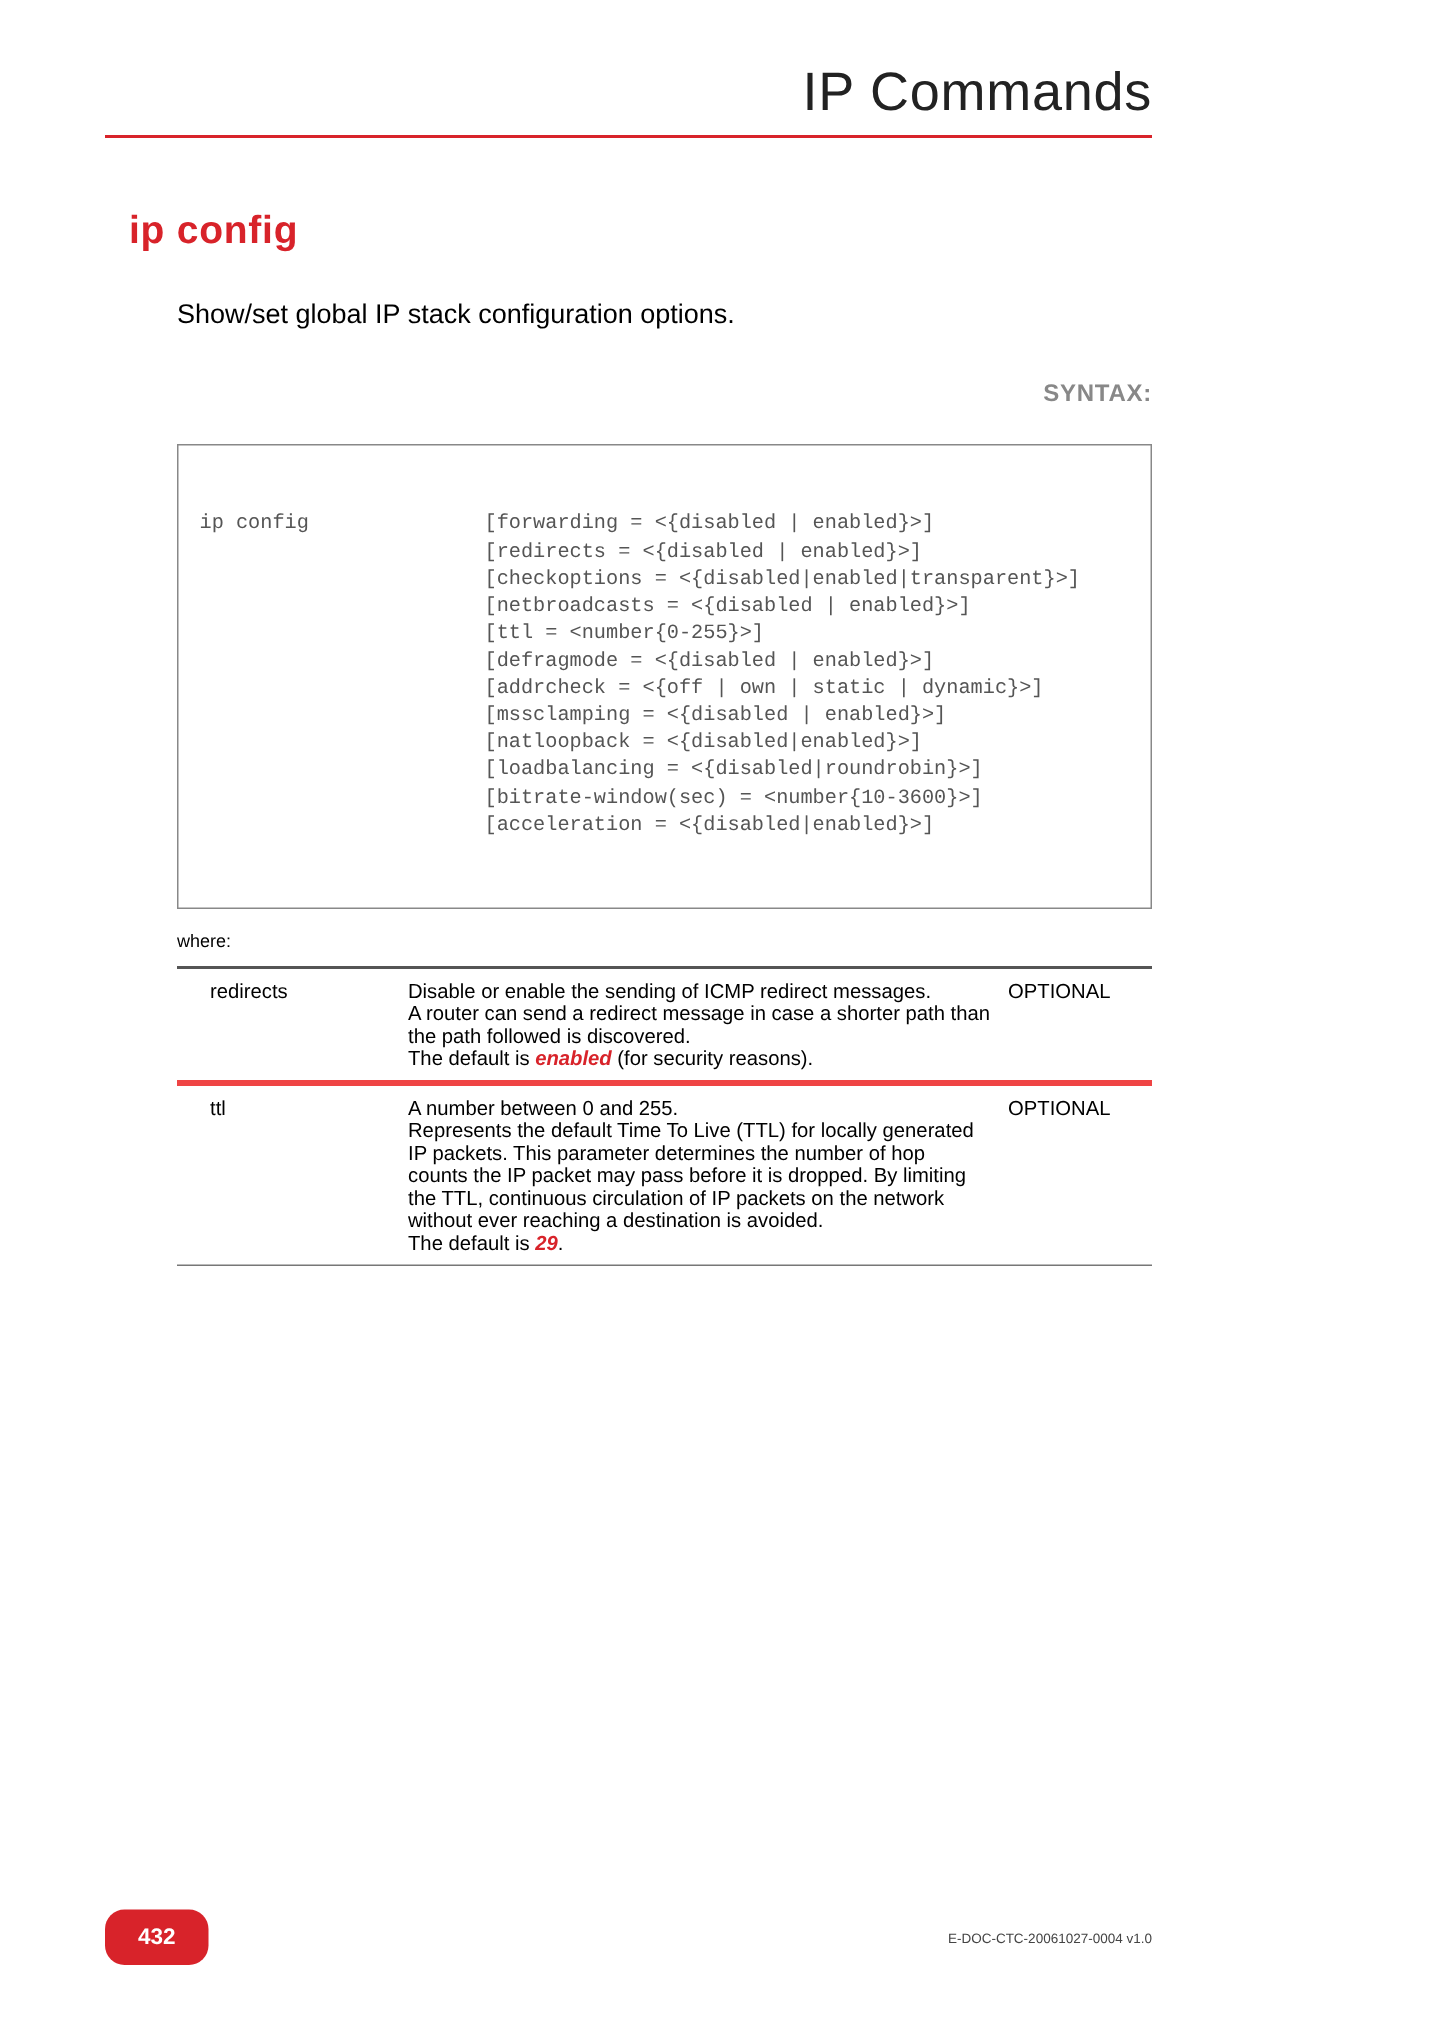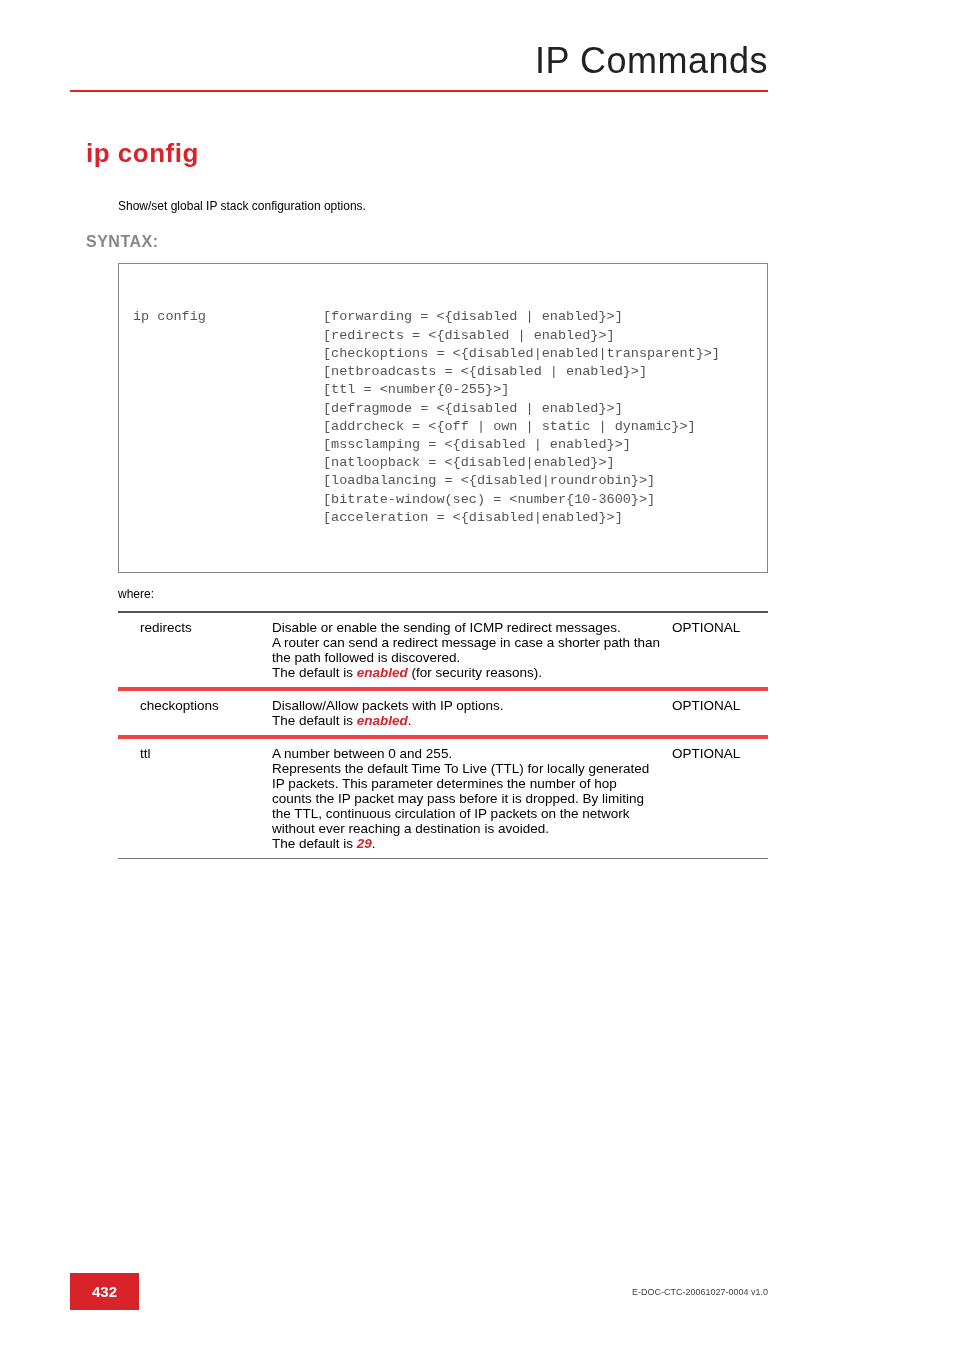--- a/index.html
+++ b/index.html
@@ -1,34 +1,34 @@
 <!DOCTYPE html>
 <html><head>
 <meta charset="utf-8">
 <style>
   * { box-sizing: border-box; margin: 0; padding: 0; }
   html, body { width: 954px; height: 1350px; background: #fff; font-family: Arial, Helvetica, sans-serif; color: #000; }
   .page { width: 838px; height: 1350px; position: relative; padding: 40px 70px 0 70px; }
   .header-title { font-size: 36px; font-weight: 300; text-align: right; letter-spacing: 0.5px; color: #222; margin-bottom: 8px; font-family: Arial, sans-serif; }
   .header-rule { border: none; border-top: 2px solid #d8232a; margin-bottom: 46px; }
   .cmd-title { font-size: 26px; font-weight: bold; color: #d8232a; letter-spacing: 0.5px; margin-bottom: 30px; margin-left: 16px; }
-  .intro { font-size: 12px; margin-left: 48px; margin-bottom: 20px; }
-  .syntax-label { font-size: 16px; font-weight: bold; color: #888; letter-spacing: 0.5px; margin-bottom: 12px; margin-left: 16px; }
+  .intro { font-size: 18px; margin-left: 48px; margin-bottom: 34px; }
+  .syntax-label { font-size: 16px; font-weight: bold; color: #888; letter-spacing: 0.5px; margin-bottom: 24px; margin-left: 16px; text-align: right; }
   .syntax-box { border: 1px solid #888; margin-left: 48px; margin-right: 0; padding: 8px 14px; font-family: "Courier New", monospace; font-size: 13.5px; color: #555; line-height: 1.35; white-space: pre; overflow: hidden; }
   .syntax-row { display: flex; }
   .syntax-cmd { width: 190px; flex-shrink: 0; }
   .where-label { font-size: 12px; margin-left: 48px; margin-top: 14px; margin-bottom: 10px; }
   table.params { width: calc(100% - 48px); margin-left: 48px; border-collapse: collapse; font-size: 13.5px; }
   table.params td { border-top: 4px solid #ef4444; border-bottom: 1px solid #777; padding: 7px 8px 7px 4px; vertical-align: top; }
   table.params tr:first-child td { border-top: 2px solid #555; }
   table.params td.pname { width: 150px; padding-left: 22px; }
   table.params td.preq { width: 100px; text-align: left; }
   .em-red { color: #d8232a; font-weight: bold; font-style: italic; }
   .footer { position: absolute; bottom: 40px; left: 70px; right: 70px; display: flex; justify-content: space-between; align-items: center; }
-  .page-num-box { background: #d8232a; color: #fff; font-weight: bold; font-size: 15px; padding: 10px 22px; }
+  .page-num-box { background: #d8232a; color: #fff; font-weight: bold; font-size: 15px; padding: 10px 22px; border-radius: 13px; }
   .doc-id { font-size: 9px; color: #444; text-align: center; }
 </style>
 </head>
 <body>
 
 <div class="page">
 
   <div class="header-title">IP Commands</div>
   <hr class="header-rule">
 
@@ -59,25 +59,20 @@
   <div class="where-label">where:</div>
 
   <table class="params">
     <tbody id="params-body">
         <tr>
           <td class="pname">redirects</td>
           <td>Disable or enable the sending of ICMP redirect messages.<br>A router can send a redirect message in case a shorter path than the path followed is discovered.<br>The default is <span class="em-red">enabled</span> (for security reasons).</td>
           <td class="preq">OPTIONAL</td>
         </tr>
         <tr>
-          <td class="pname">checkoptions</td>
-          <td>Disallow/Allow packets with IP options.<br>The default is <span class="em-red">enabled</span>.</td>
-          <td class="preq">OPTIONAL</td>
-        </tr>
-        <tr>
           <td class="pname">ttl</td>
           <td>A number between 0 and 255.<br>Represents the default Time To Live (TTL) for locally generated IP packets. This parameter determines the number of hop counts the IP packet may pass before it is dropped. By limiting the TTL, continuous circulation of IP packets on the network without ever reaching a destination is avoided.<br>The default is <span class="em-red">29</span>.</td>
           <td class="preq">OPTIONAL</td>
         </tr>
       </tbody>
   </table>
 
   <div class="footer">
     <div class="page-num-box">432</div>
     <div class="doc-id">E-DOC-CTC-20061027-0004 v1.0</div>

